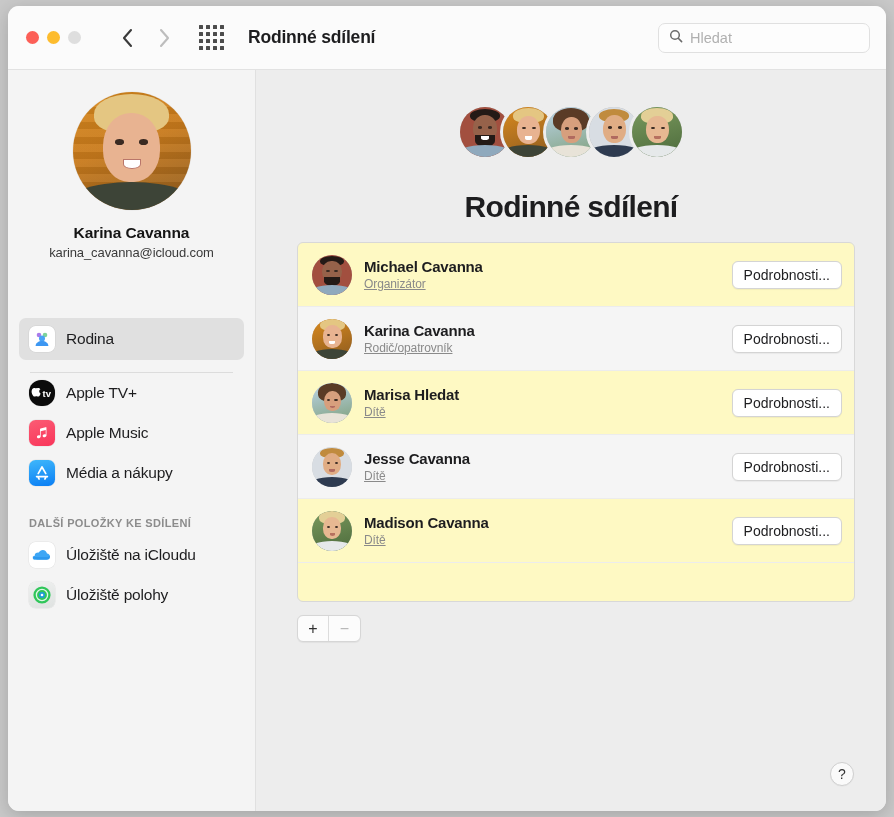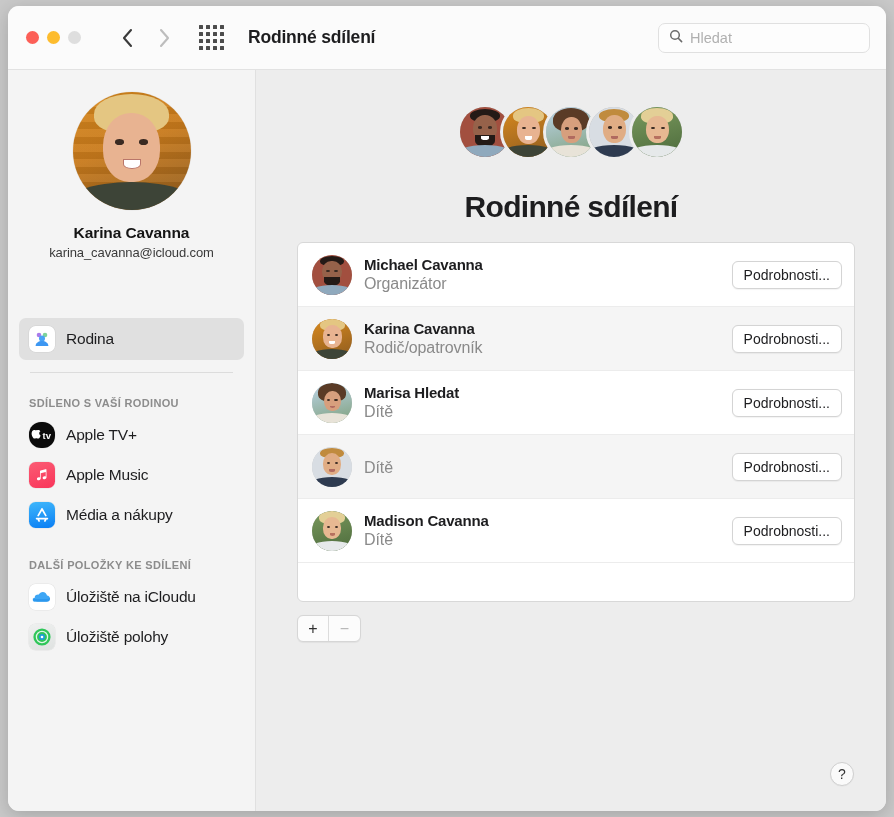--- a/index.html
+++ b/index.html
@@ -121,36 +121,36 @@
   }
   .cluster .av:first-child { margin-left:0; }
 
   .page-title {
     position:absolute; top:120px; left:0; right:0; text-align:center;
     font-size:30px; font-weight:700; color:#1d1d1f; letter-spacing:-.7px;
   }
 
   .list {
     position:absolute; left:41px; top:172px; width:558px; height:360px;
-    background:#ffffff; border:1px solid #d8d8d8; border-radius:6px;
+    background:#fef9c3; border:1px solid #d8d8d8; border-radius:6px;
     overflow:hidden;
   }
   .mrow {
     height:64px; display:flex; align-items:center;
     padding:0 12px 0 14px; gap:12px;
     border-bottom:1px solid #ececec;
   }
   .mrow.alt { background:#f5f5f5; }
   .mrow .av-s {
     width:40px; height:40px; border-radius:50%; overflow:hidden;
     flex:0 0 40px; position:relative; background:#ccc;
   }
   .minfo { flex:1; min-width:0; }
   .mname { font-size:15px; font-weight:600; color:#1d1d1f; letter-spacing:-.2px; }
-  .mrole { font-size:16px; color:#8a8a8a; margin-top:2px; letter-spacing:-.1px; }
+  .mrole { font-size:12px; color:#8a8a8a; margin-top:2px; letter-spacing:-.1px;text-decoration:underline; }
   .det-btn {
     font-family:"Liberation Sans", sans-serif;
     font-size:14px; color:#1d1d1f;
     background:#fff; border:1px solid #d4d4d4; border-radius:6px;
     padding:5px 11px; cursor:default; white-space:nowrap;
     box-shadow:0 .5px 1px rgba(0,0,0,.05);
   }
 
   .seg {
     position:absolute; left:41px; top:545px;
@@ -272,21 +272,20 @@
               <circle cx="10" cy="9.4" r="3" fill="#4aa3f5"></circle>
               <path d="M3.6 17c0-3 2.9-5 6.4-5s6.4 2 6.4 5z" fill="#3d97f2"></path>
             </svg>
           </span>
           <span class="label">Rodina</span>
         </div>
       </div>
 
       <div class="divider"></div>
 
-      <div class="group-title">SDÍLENO S VAŠÍ RODINOU</div>
       <div class="nav-list">
         <div class="row">
           <span class="ic tv">
             <svg width="22" height="13" viewBox="0 0 22 13">
               <path d="M5.9 3.2c.5-.6.85-1.45.75-2.3-.73.03-1.62.49-2.14 1.1-.47.54-.88 1.4-.77 2.23.82.06 1.65-.42 2.16-1.03z" fill="#fff"></path>
               <path d="M6.63 4.45c-1.19-.07-2.2.67-2.77.67-.57 0-1.44-.64-2.37-.62C.27 4.52-.8 5.2-1.4 6.3c-1.2 2.08-.31 5.16.86 6.85.57.83 1.25 1.76 2.15 1.73.86-.03 1.19-.56 2.23-.56s1.34.56 2.25.54c.93-.02 1.52-.84 2.09-1.68.66-.96.93-1.89.94-1.94-.02-.02-1.81-.7-1.83-2.76-.01-1.72 1.4-2.54 1.47-2.59-.8-1.19-2.05-1.32-2.48-1.35z" transform="translate(2.2,-2.6) scale(.82)" fill="#fff"></path>
               <text x="11.5" y="10" font-family="Liberation Sans, sans-serif" font-size="9.5" font-weight="bold" fill="#fff">tv</text>
             </svg>
           </span>
           <span class="label">Apple TV+</span>
@@ -464,20 +463,21 @@
               <span class="bg" style="background:#d8dde3"></span>
               <span class="hair" style="left:20%;top:3%;width:60%;height:26%;background:#c08b3e"></span>
               <span class="skin" style="left:27%;top:15%;width:46%;height:56%;background:#e0ad85"></span>
               <span class="eye" style="left:37%;top:38%"></span>
                 <span class="eye" style="left:57%;top:38%"></span>
               <span class="mouth" style="left:43%;top:57%;width:14%;height:6%;background:#b06a5f"></span>
               <span class="body" style="background:#2e3b50"></span>
             </span>
           </span>
           <span class="minfo">
+            <div class="mname">Jesse Cavanna</div>
             <div class="mrole">Dítě</div>
           </span>
           <button class="det-btn">Podrobnosti...</button>
         </div>
 
         <div class="mrow">
           <span class="av-s">
             <span class="face">
               <span class="bg" style="background:linear-gradient(165deg,#7a9a5e,#4d6b3c)"></span>
               <span class="hair" style="left:18%;top:2%;width:64%;height:32%;background:#e3cf96"></span>

